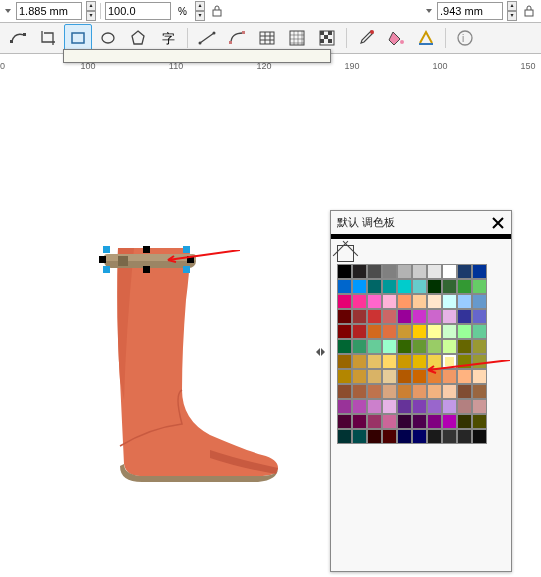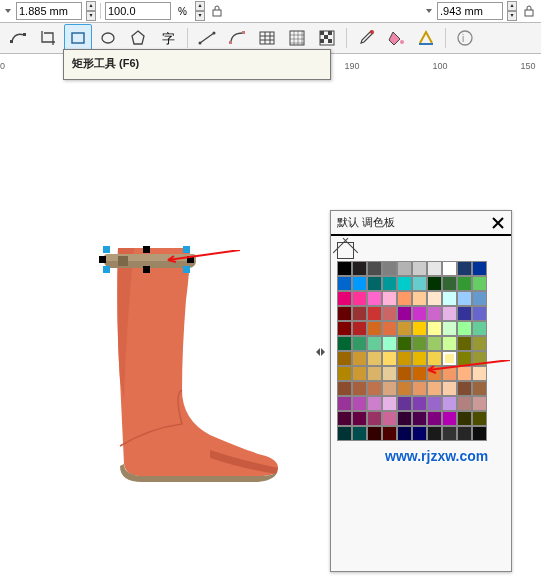--- a/index.html
+++ b/index.html
@@ -25,21 +25,21 @@
 .canvas{position:absolute;left:0;top:70px;width:541px;height:507px;background:#fff}
 .boot{position:absolute;left:90px;top:170px}
 .boot svg{width:200px;height:250px}
 .handles{position:absolute;left:95px;top:172px;width:100px;height:40px}
 .handles .h{position:absolute;width:7px;height:7px}
 .handles .b{background:#1da1e0}
 .handles .k{background:#000}
 .arrow{position:absolute;width:80px;height:14px}
 .arrow svg{width:100%;height:100%}
 .palette{position:absolute;left:330px;top:140px;width:180px;height:360px;border:1px solid #888;background:#f8f8f8;box-shadow:0 1px 3px rgba(0,0,0,.25)}
-.pal-hdr{display:flex;align-items:center;justify-content:space-between;padding:4px 6px;border-bottom:2px solid #000000}
+.pal-hdr{display:flex;align-items:center;justify-content:space-between;padding:4px 6px;border-bottom:5px solid #000000}
 .pal-close{width:14px;height:14px}
 .pal-close svg{width:14px;height:14px}
 .pal-body{padding:6px;display:flex;align-items:flex-start;gap:4px}
 .nocolor{width:15px;height:15px;border:1px solid #444;position:relative;margin-bottom:2px}
 .nocolor::before,.nocolor::after{content:"";position:absolute;inset:0}
 .nocolor::before{border-top:1px solid #444;transform:rotate(45deg) scaleX(1.4);transform-origin:center}
 .nocolor::after{border-top:1px solid #444;transform:rotate(-45deg) scaleX(1.4);transform-origin:center}
 .grid{display:grid;grid-template-columns:repeat(10,15px);grid-auto-rows:15px;gap:0}
 .sw{width:15px;height:15px;border:1px solid #888;box-sizing:border-box}
 .sw.sel{outline:2px solid #fff;outline-offset:-3px;box-shadow:0 0 0 1px #000 inset}
@@ -199,21 +199,20 @@
   <span class="rmark" style="left:-30px">90</span>
   <span class="rmark" style="left:58px">100</span>
   <span class="rmark" style="left:146px">110</span>
   <span class="rmark" style="left:234px">120</span>
   <span class="rmark" style="left:322px">190</span>
   <span class="rmark" style="left:410px">100</span>
   <span class="rmark" style="left:498px">150</span>
 </div>
 
 <div class="tooltip">
-  <div class="t1">矩形工具 (F6)</div>
 </div>
 
 <div class="canvas">
   <div class="boot">
     <svg viewBox="0 0 200 250">
       <path d="M28 8 L100 8 Q100 30 96 60 Q92 110 92 150 Q92 180 120 195 Q155 210 172 215 Q188 219 188 228 Q188 236 168 236 L50 236 Q36 236 34 224 L30 140 Q26 80 28 8 Z" fill="#e07050"></path>
       <path d="M30 206 Q60 188 92 184 Q84 154 92 150" fill="none" stroke="#c85a40" stroke-width="1.5"></path>
       <path d="M30 140 Q26 80 28 8 L44 8 Q36 90 34 160 Z" fill="#d86547"></path>
       <path d="M34 224 Q34 234 50 236 L168 236 Q188 236 188 228 Q188 240 168 242 L52 242 Q30 242 30 226 Z" fill="#9b8564"></path>
       <rect x="14" y="14" width="92" height="14" rx="7" fill="#9b8564"></rect>
@@ -382,14 +381,13 @@
       </div>
     </div>
   </div>
 
   <div class="arrow" style="left:420px;top:290px;width:90px">
     <svg viewBox="0 0 90 14">
         <path d="M90 0 L8 10 L14 6 M8 10 L16 13" stroke="#e11" stroke-width="2" fill="none"></path>
       </svg>
   </div>
 
-  <div class="wm">www.rjzxw.com</div>
 </div>
 
 </body></html>

